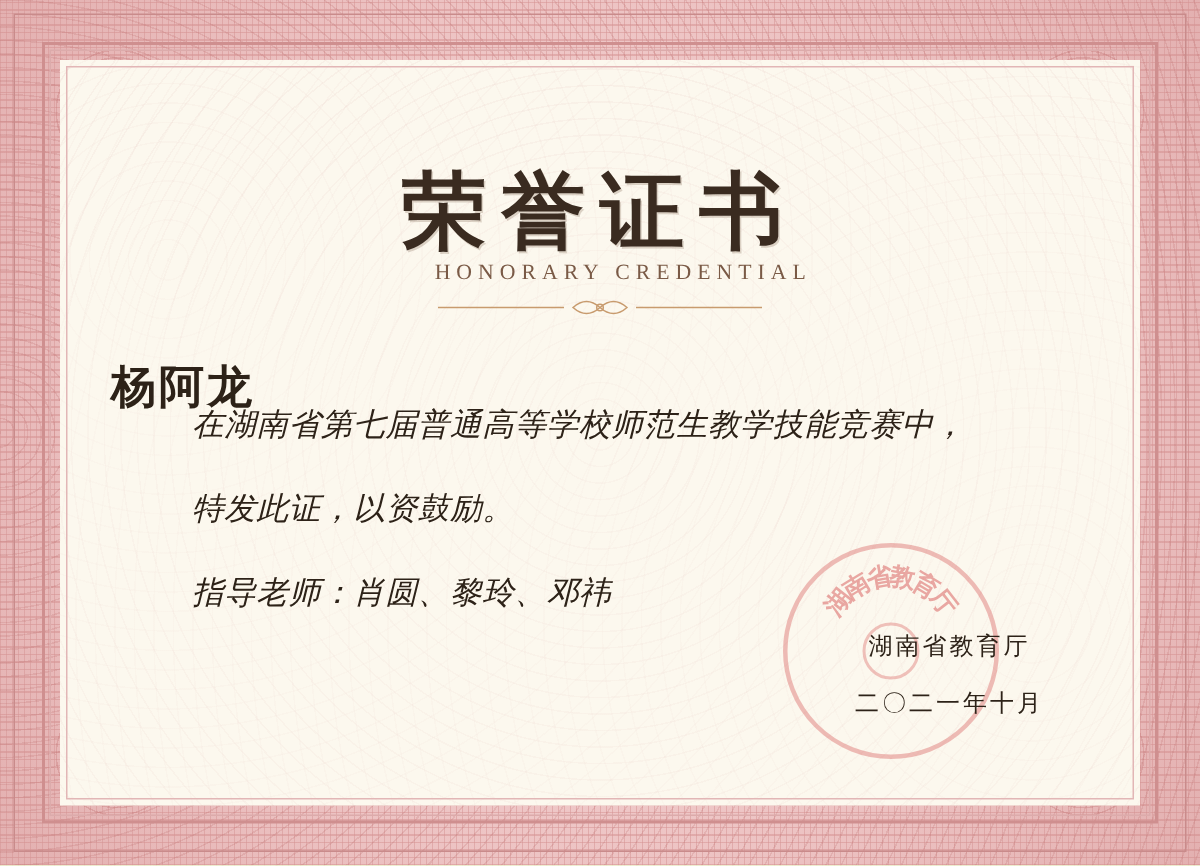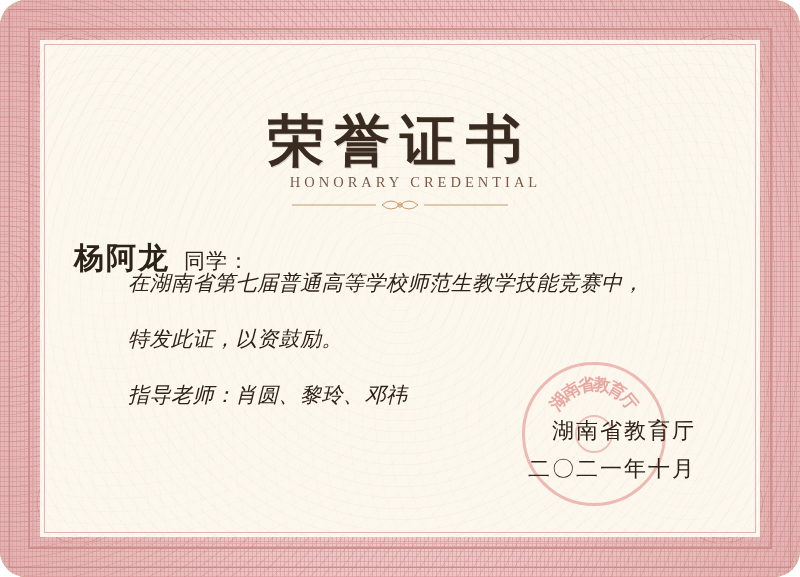--- a/index.html
+++ b/index.html
@@ -13,21 +13,20 @@
     overflow: hidden;
     font-family: "Liberation Serif", serif;
   }
 
   .certificate {
     position: relative;
     width: 800px;
     height: 577px;
     background: #bef264;
     overflow: hidden;
-    border-radius: 26px;
   }
 
   
   .border-outer {
     position: absolute;
     left: 0; top: 0;
     width: 800px;
     height: 577px;
     box-sizing: border-box;
     background:
@@ -214,23 +213,23 @@
     color: #2d2218;
     letter-spacing: 0.5px;
   }
   .body p { margin: 12px; font-style: italic; }
   .indent { text-indent: 42px; }
 
   .signature {
     position: absolute;
     right: 60px;
     top: 368px;
-    text-align: right;
-    font-family: "DejaVu Serif", serif;
-    font-size: 22px;
+    text-align: center;
+    font-family: "DejaVu Serif", serif;
+    font-size: 16px;
     color: #2d2218;
     letter-spacing: 2px;
     line-height: 38px;
   }
 
   
   .seal {
     position: absolute;
     left: 478px;
     top: 318px;
@@ -296,21 +295,20 @@
 
     <svg class="flourish" viewBox="0 0 220 18">
       <path d="M2 9 H86" stroke="#c89b6e" stroke-width="1" fill="none"></path>
       <path d="M134 9 H218" stroke="#c89b6e" stroke-width="1" fill="none"></path>
       <path d="M92 9 Q101 1 110 9 Q119 17 128 9 Q119 1 110 9 Q101 17 92 9 Z" stroke="#c89b6e" stroke-width="1" fill="none"></path>
       <circle cx="110" cy="9" r="2.2" fill="none" stroke="#c89b6e" stroke-width="1"></circle>
     </svg>
 
     <div class="recipient-row">
       <span class="recipient-name">杨阿龙</span>
-      <span class="recipient-suffix">同学：</span>
     </div>
 
     <div class="body">
       <p class="indent">在湖南省第七届普通高等学校师范生教学技能竞赛中，</p>
       <p class="indent">特发此证，以资鼓励。</p>
       <p class="indent">指导老师：肖圆、黎玲、邓祎</p>
     </div>
 
     <div class="seal">
       <div class="seal-text">

